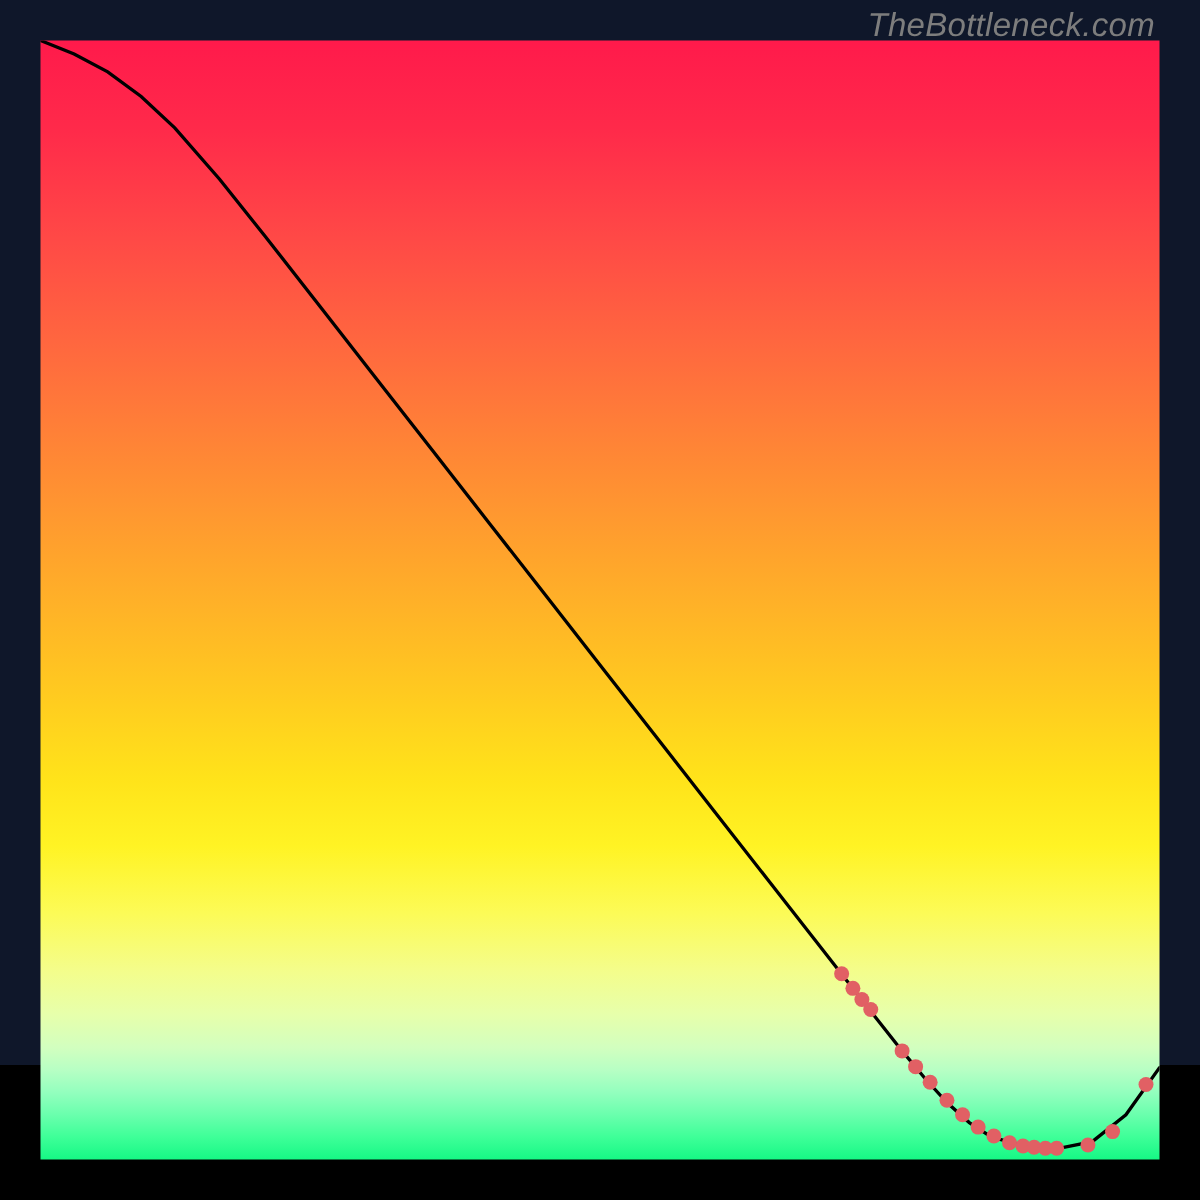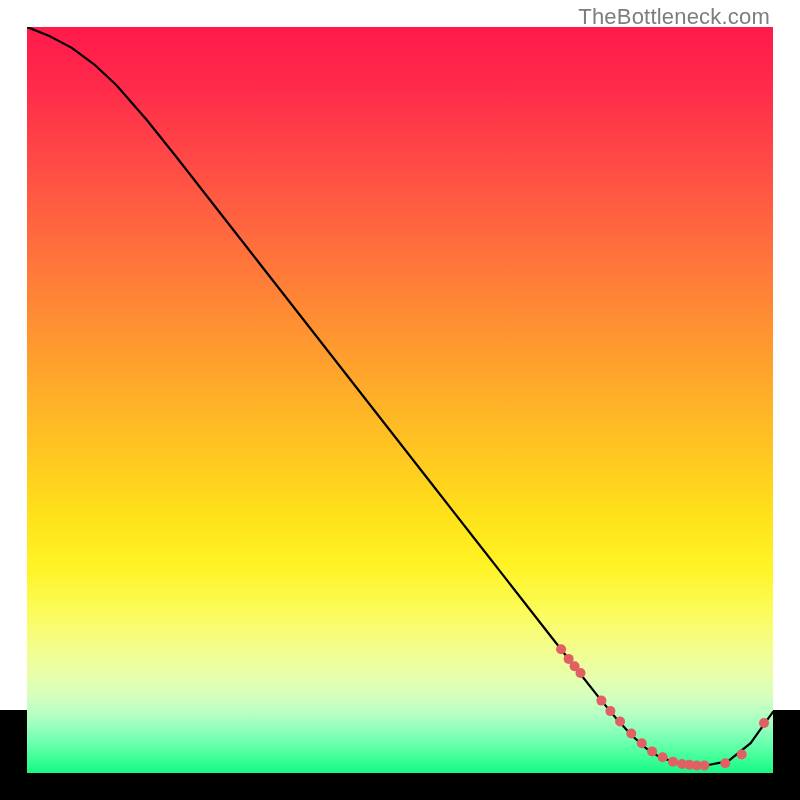--- a/index.html
+++ b/index.html
@@ -8,21 +8,22 @@
     width: 800px;
     height: 800px;
     background: #000;
     overflow: hidden;
     font-family: Arial, Helvetica, sans-serif;
   }
   .frame {
     position: relative;
     width: 800px;
     height: 710px;
-    background: #ffffff;
+    background: #0f172a;
+    font-style: italic;
   }
   .plot {
     position: absolute;
     left: 27px;
     top: 27px;
     width: 746px;
     height: 746px;
     background: linear-gradient(
       to bottom,
       #ff1a4b 0%,

